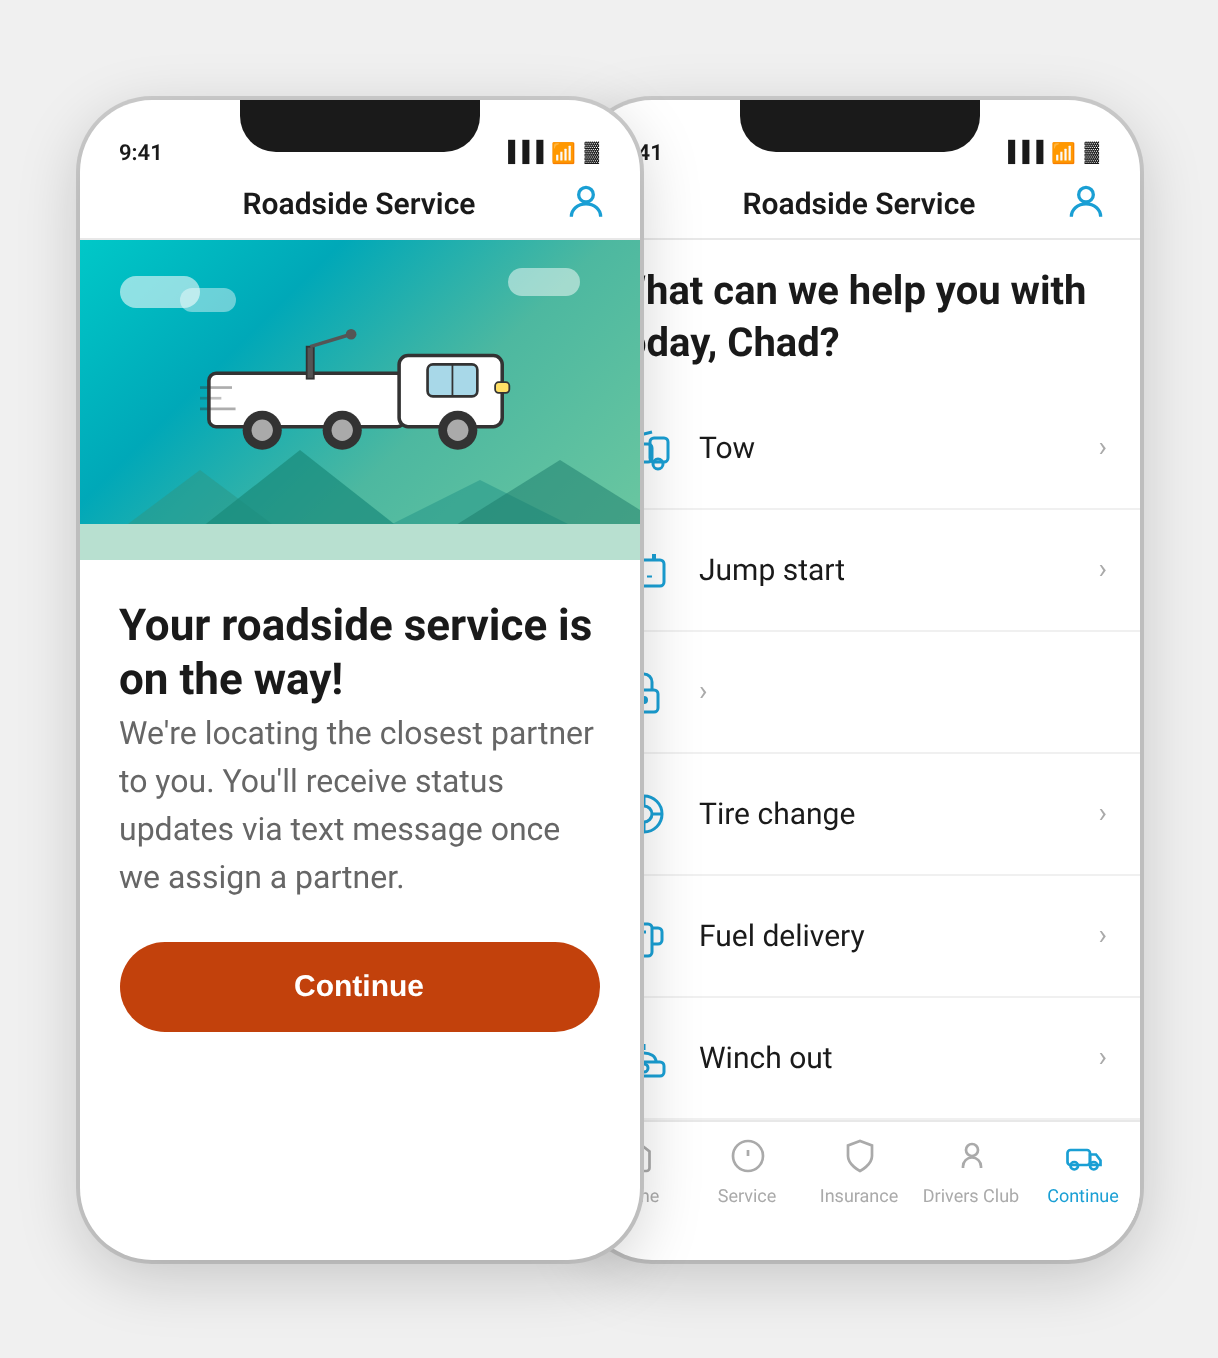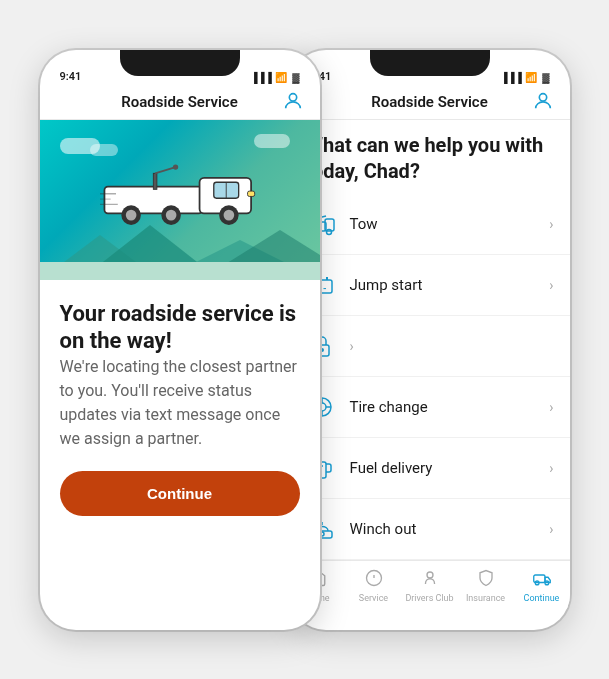--- a/index.html
+++ b/index.html
@@ -433,34 +433,34 @@
             <line x1="12" y1="8" x2="12" y2="12"></line>
             <line x1="12" y1="16" x2="12.01" y2="16"></line>
           </svg>
         </span>
         <span class="nav-label">Service</span>
       </div>
 
       <div class="nav-item">
         <span class="nav-icon">
           <svg width="18" height="18" viewBox="0 0 24 24" fill="none" stroke="#aaa" stroke-width="1.8">
-            <circle cx="12" cy="8" r="4"></circle>
-            <path d="M6 20v-1a6 6 0 0 1 12 0v1"></path>
+            <path d="M12 22s8-4 8-10V5l-8-3-8 3v7c0 6 8 10 8 10z"></path>
           </svg>
         </span>
-        <span class="nav-label">Drivers Club</span>
+        <span class="nav-label">Insurance</span>
       </div>
 
       <div class="nav-item">
         <span class="nav-icon">
           <svg width="18" height="18" viewBox="0 0 24 24" fill="none" stroke="#aaa" stroke-width="1.8">
-            <path d="M12 22s8-4 8-10V5l-8-3-8 3v7c0 6 8 10 8 10z"></path>
+            <circle cx="12" cy="8" r="4"></circle>
+            <path d="M6 20v-1a6 6 0 0 1 12 0v1"></path>
           </svg>
         </span>
-        <span class="nav-label">Insurance</span>
+        <span class="nav-label">Drivers Club</span>
       </div>
 
       <div class="nav-item">
         <span class="nav-icon active">
           <svg width="18" height="18" viewBox="0 0 24 24" fill="none" stroke="#1a9fd4" stroke-width="1.8">
             <rect x="1" y="8" width="15" height="10" rx="2"></rect>
             <path d="M16 11h4l3 4v3h-7V11z"></path>
             <circle cx="5.5" cy="18.5" r="2.5"></circle>
             <circle cx="18.5" cy="18.5" r="2.5"></circle>
           </svg>

